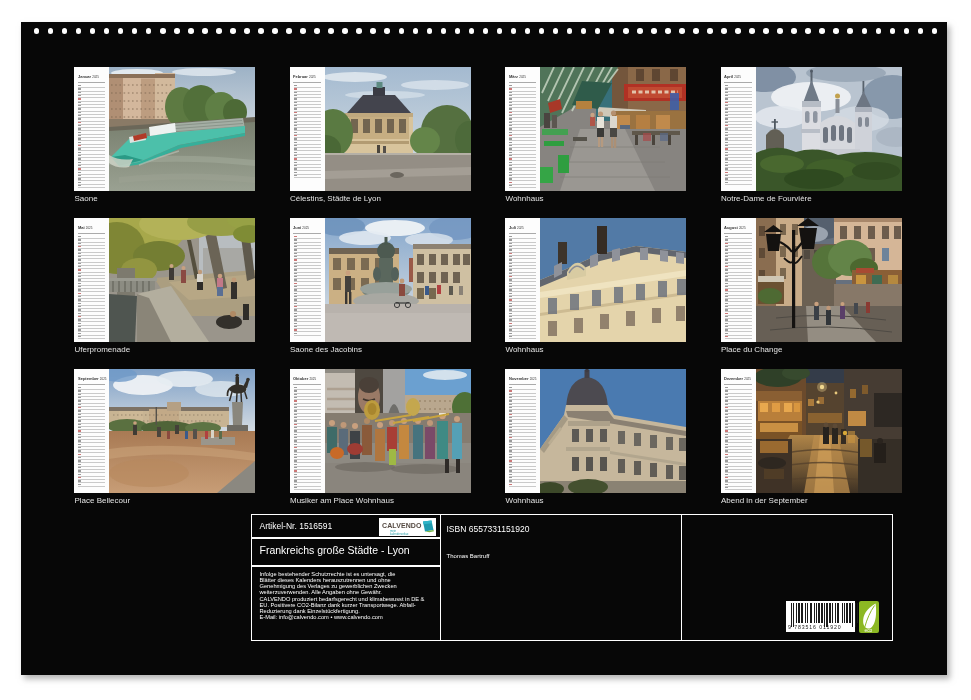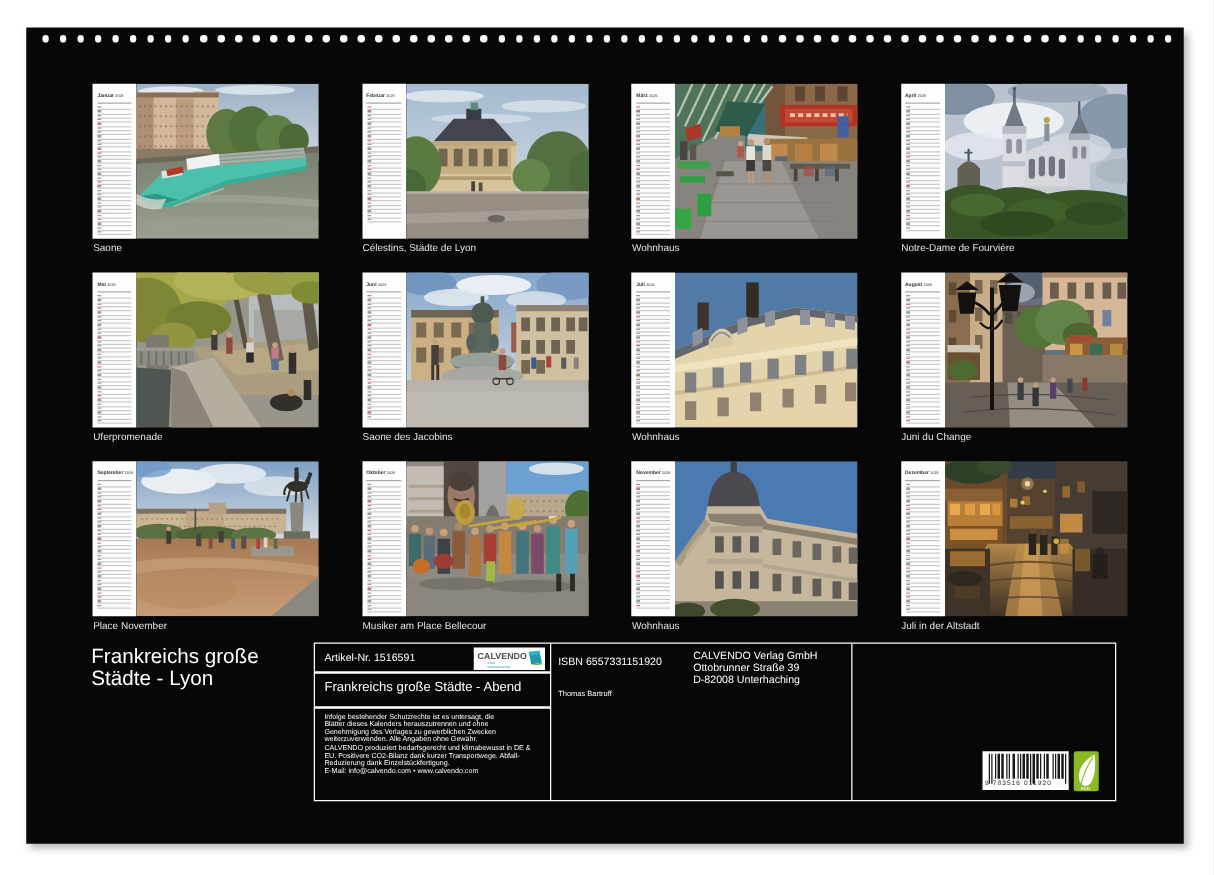--- a/index.html
+++ b/index.html
@@ -961,21 +961,21 @@
         <rect x="110" y="84" width="4" height="11" fill="#8a3a32"></rect>
         <rect x="36" y="12" width="3.2" height="98" fill="#141210"></rect>
         <polygon points="10,16 25,16 23,33 12,33" fill="#141210"></polygon>
         <polygon points="8,14 27,14 17.5,7" fill="#141210"></polygon>
         <polygon points="43,10 61,10 58,31 46,31" fill="#141210"></polygon>
         <polygon points="41,8 63,8 52,0" fill="#141210"></polygon>
         <path d="M24,24 Q32,28 36,34 M48,22 Q42,30 38,34" stroke="#141210" stroke-width="2.2" fill="none"></path>
         <path d="M28,40 Q36,48 37,42 M46,38 Q39,48 38,44" stroke="#141210" stroke-width="1.8" fill="none"></path>
       </svg>
     </div>
-    <div class="lab" style="left:700.0px;top:323.0px">Juni du Change</div>
+    <div class="lab" style="left:700.0px;top:323.0px">Place du Change</div>
     <div class="blk" style="left:53.0px;top:346.5px">
       <div class="pan">
         <div class="mh">September <b>2025</b></div>
         <div class="hl" style="top:15.3px"></div>
         <div class="dn" style="top:18.60px"></div>
         <div class="dl" style="top:20.70px"></div>
         <div class="dn" style="top:21.93px"></div>
         <div class="dl" style="top:24.03px"></div>
         <div class="dn" style="top:25.26px"></div>
         <div class="dl" style="top:27.36px"></div>
@@ -1079,21 +1079,21 @@
         <rect x="48" y="58" width="4" height="10" fill="#4a443c"></rect>
         <rect x="66" y="56" width="4" height="9" fill="#443f38"></rect>
         <rect x="84" y="60" width="4" height="10" fill="#55504a"></rect>
         <rect x="58" y="62" width="3" height="8" fill="#8a4a3e"></rect>
         <rect x="76" y="62" width="3" height="8" fill="#3a5a8a"></rect>
         <rect x="96" y="62" width="3" height="8" fill="#b04040"></rect>
         <rect x="102" y="61" width="3" height="8" fill="#d8d4c8"></rect>
         <rect x="110" y="62" width="3" height="8" fill="#5a6b4a"></rect>
       </svg>
     </div>
-    <div class="lab" style="left:53.5px;top:474.0px">Place November</div>
+    <div class="lab" style="left:53.5px;top:474.0px">Place Bellecour</div>
     <div class="blk" style="left:268.5px;top:346.5px">
       <div class="pan">
         <div class="mh">Oktober <b>2025</b></div>
         <div class="hl" style="top:15.3px"></div>
         <div class="dn" style="top:18.60px"></div>
         <div class="dl" style="top:20.70px"></div>
         <div class="dn" style="top:21.93px"></div>
         <div class="dl" style="top:24.03px"></div>
         <div class="dn" style="top:25.26px"></div>
         <div class="dl" style="top:27.36px"></div>
@@ -1200,21 +1200,21 @@
         <rect x="114" y="44" width="7" height="3" fill="#e8e4d8"></rect>
         <rect x="127" y="54" width="10" height="36" fill="#55a0b5"></rect>
         <circle cx="132" cy="50" r="3" fill="#c9a07e"></circle>
         <path d="M50,52 L86,46 M68,54 L104,48 M88,52 L124,45" stroke="#c9a43e" stroke-width="2.2"></path>
         <ellipse cx="12" cy="84" rx="7" ry="6" fill="#c86a28"></ellipse>
         <ellipse cx="30" cy="80" rx="8" ry="6" fill="#9e3c34"></ellipse>
         <rect x="120" y="90" width="4" height="14" fill="#2f2b28"></rect>
         <rect x="131" y="90" width="4" height="14" fill="#2f2b28"></rect>
       </svg>
     </div>
-    <div class="lab" style="left:269.0px;top:474.0px">Musiker am Place Bellecour</div>
+    <div class="lab" style="left:269.0px;top:474.0px">Musiker am Place Wohnhaus</div>
     <div class="blk" style="left:484.0px;top:346.5px">
       <div class="pan">
         <div class="mh">November <b>2025</b></div>
         <div class="hl" style="top:15.3px"></div>
         <div class="dn" style="top:18.60px"></div>
         <div class="dl" style="top:20.70px"></div>
         <div class="dn r" style="top:21.93px"></div>
         <div class="dl" style="top:24.03px"></div>
         <div class="dn" style="top:25.26px"></div>
         <div class="dl" style="top:27.36px"></div>
@@ -1420,42 +1420,40 @@
         <circle cx="124" cy="72" r="3" fill="#2a241e"></circle>
         <rect x="67" y="58" width="6" height="17" fill="#26221e"></rect>
         <circle cx="70" cy="56" r="2.4" fill="#5d4a36"></circle>
         <rect x="76" y="59" width="6" height="16" fill="#2a251f"></rect>
         <circle cx="79" cy="57" r="2.4" fill="#5d4a36"></circle>
         <rect x="85" y="60" width="5" height="15" fill="#332b22"></rect>
         <circle cx="89" cy="64" r="2.2" fill="#d8a838"></circle>
         <rect x="92" y="62" width="7" height="12" fill="#c9953f" opacity=".6"></rect>
       </svg>
     </div>
-    <div class="lab" style="left:700.0px;top:474.0px">Juli in der Altstadt</div>
-    <div class="w" style="position:absolute;left:52px;top:493.5px;font-size:16.5px;line-height:18.5px;">Frankreichs große<br>Städte - Lyon</div>
+    <div class="lab" style="left:700.0px;top:474.0px">Abend in der September</div>
     <div style="position:absolute;left:229.5px;top:492px;width:640px;height:125px;border:1.5px solid #fff;">
       <div style="position:absolute;left:188px;top:0;width:1.5px;height:100%;background:#fff"></div>
       <div style="position:absolute;left:429px;top:0;width:1.5px;height:100%;background:#fff"></div>
       <div style="position:absolute;left:0;top:22px;width:188px;height:1.5px;background:#fff"></div>
       <div style="position:absolute;left:0;top:50px;width:188px;height:1.5px;background:#fff"></div>
       <div class="w" style="position:absolute;left:8px;top:6px;font-size:8.5px;">Artikel-Nr. 1516591</div>
       <div style="position:absolute;left:127px;top:2.5px;width:57.5px;height:18px;background:#fff;">
         <div style="position:absolute;left:3.5px;top:3.5px;font-size:14px;font-weight:bold;color:#554a42;letter-spacing:.2px;transform:scale(.5);transform-origin:0 0;">CALVENDO</div>
         <div style="position:absolute;left:11px;top:11px;font-size:5.6px;color:#2a9fa8;transform:scale(.5);transform-origin:0 0;">mein kalenderverlag</div>
         <svg style="position:absolute;left:43.5px;top:2.5px" width="12.5" height="13" viewBox="0 0 12.5 13">
           <path d="M1,1.5 L9.5,0.5 L11.5,10 L3,11.5 Z" fill="#1f9aae"></path>
           <path d="M1,1.5 L9.5,0.5 L10,3.2 L1.4,4.2 Z" fill="#30b5c8"></path>
           <path d="M3,11.5 L11.5,10 L12,11.3 L7.5,12.2 Z" fill="#7ab648"></path>
         </svg>
       </div>
-      <div class="w" style="position:absolute;left:8px;top:29px;font-size:10.5px;">Frankreichs große Städte - Abend</div>
+      <div class="w" style="position:absolute;left:8px;top:29px;font-size:10.5px;">Frankreichs große Städte - Lyon</div>
       <div class="w" style="position:absolute;left:8px;top:56px;font-size:5.7px;line-height:6.15px;">Infolge bestehender Schutzrechte ist es untersagt, die<br>Blätter dieses Kalenders herauszutrennen und ohne<br>Genehmigung des Verlages zu gewerblichen Zwecken<br>weiterzuverwenden. Alle Angaben ohne Gewähr.<br>CALVENDO produziert bedarfsgerecht und klimabewusst in DE &amp;<br>EU. Positivere CO2-Bilanz dank kurzer Transportwege. Abfall-<br>Reduzierung dank Einzelstückfertigung.<br>E-Mail: info@calvendo.com • www.calvendo.com</div>
       <div class="w" style="position:absolute;left:195px;top:9px;font-size:8.5px;">ISBN 6557331151920</div>
       <div class="w" style="position:absolute;left:195px;top:38px;font-size:6px;">Thomas Bartruff</div>
-      <div class="w" style="position:absolute;left:303px;top:5px;font-size:8.5px;line-height:9.7px;">CALVENDO Verlag GmbH<br>Ottobrunner Straße 39<br>D-82008 Unterhaching</div>
       <div style="position:absolute;left:534px;top:86px;width:69px;height:31px;background:#fff">
         <div style="position:absolute;left:5.00px;top:2px;width:1.02px;height:24px;background:#1a1a1a"></div>
         <div style="position:absolute;left:7.04px;top:2px;width:1.02px;height:24px;background:#1a1a1a"></div>
         <div style="position:absolute;left:10.10px;top:2px;width:1.02px;height:20px;background:#1a1a1a"></div>
         <div style="position:absolute;left:12.14px;top:2px;width:2.04px;height:20px;background:#1a1a1a"></div>
         <div style="position:absolute;left:15.20px;top:2px;width:2.04px;height:20px;background:#1a1a1a"></div>
         <div style="position:absolute;left:19.28px;top:2px;width:1.02px;height:20px;background:#1a1a1a"></div>
         <div style="position:absolute;left:21.32px;top:2px;width:1.02px;height:20px;background:#1a1a1a"></div>
         <div style="position:absolute;left:24.38px;top:2px;width:2.04px;height:20px;background:#1a1a1a"></div>
         <div style="position:absolute;left:28.46px;top:2px;width:1.02px;height:20px;background:#1a1a1a"></div>

